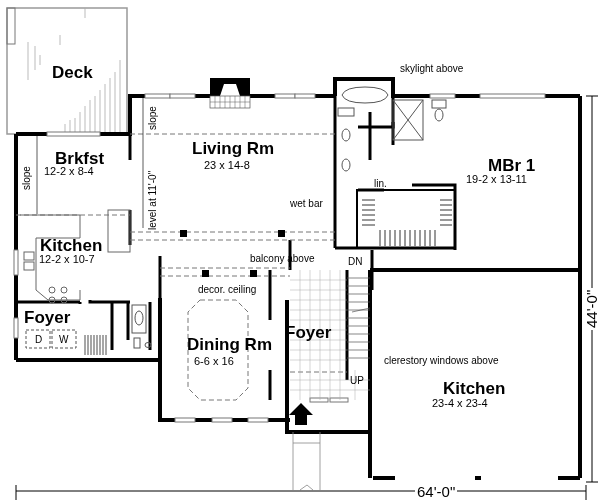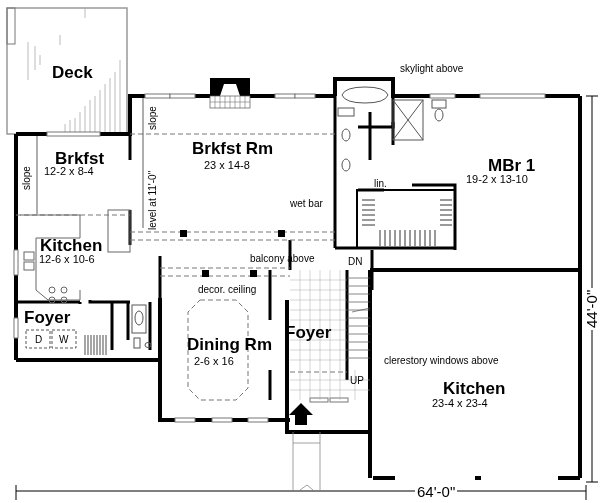--- a/index.html
+++ b/index.html
@@ -270,33 +270,33 @@
     <line x1="37" y1="136" x2="37" y2="214"></line>
     <line x1="143" y1="98" x2="143" y2="228"></line>
   </g>
 </svg>
 
 <div class="lbl room" style="left:52px;top:64px;">Deck</div>
 
 <div class="lbl room" style="left:55px;top:150px;">Brkfst</div>
 <div class="lbl dim" style="left:44px;top:166px;">12-2 x 8-4</div>
 
-<div class="lbl room" style="left:192px;top:140px;">Brkfst Rm</div>
+<div class="lbl room" style="left:192px;top:140px;">Living Rm</div>
 <div class="lbl dim" style="left:196px;top:160px;margin-left:8px;">23 x 14-8</div>
 
 <div class="lbl room" style="left:488px;top:157px;">MBr 1</div>
-<div class="lbl dim" style="left:466px;top:174px;">19-2 x 13-10</div>
+<div class="lbl dim" style="left:466px;top:174px;">19-2 x 13-11</div>
 
 <div class="lbl room" style="left:40px;top:237px;">Kitchen</div>
-<div class="lbl dim" style="left:39px;top:254px;">12-6 x 10-6</div>
+<div class="lbl dim" style="left:39px;top:254px;">12-2 x 10-7</div>
 
 <div class="lbl room" style="left:24px;top:309px;">Foyer</div>
 
 <div class="lbl room" style="left:187px;top:336px;text-align:right;">Dining Rm</div>
-<div class="lbl dim" style="left:194px;top:356px;">2-6 x 16</div>
+<div class="lbl dim" style="left:194px;top:356px;">6-6 x 16</div>
 
 <div class="lbl room" style="left:285px;top:324px;">Foyer</div>
 
 <div class="lbl room" style="left:443px;top:380px;">Kitchen</div>
 <div class="lbl dim" style="left:432px;top:398px;">23-4 x 23-4</div>
 
 <div class="lbl note" style="left:374px;top:64px;padding-left:26px;">skylight above</div>
 <div class="lbl note" style="left:290px;top:199px;">wet bar</div>
 <div class="lbl note" style="left:362px;top:179px;margin-left:12px;">lin.</div>
 <div class="lbl note" style="left:250px;top:254px;">balcony above</div>

